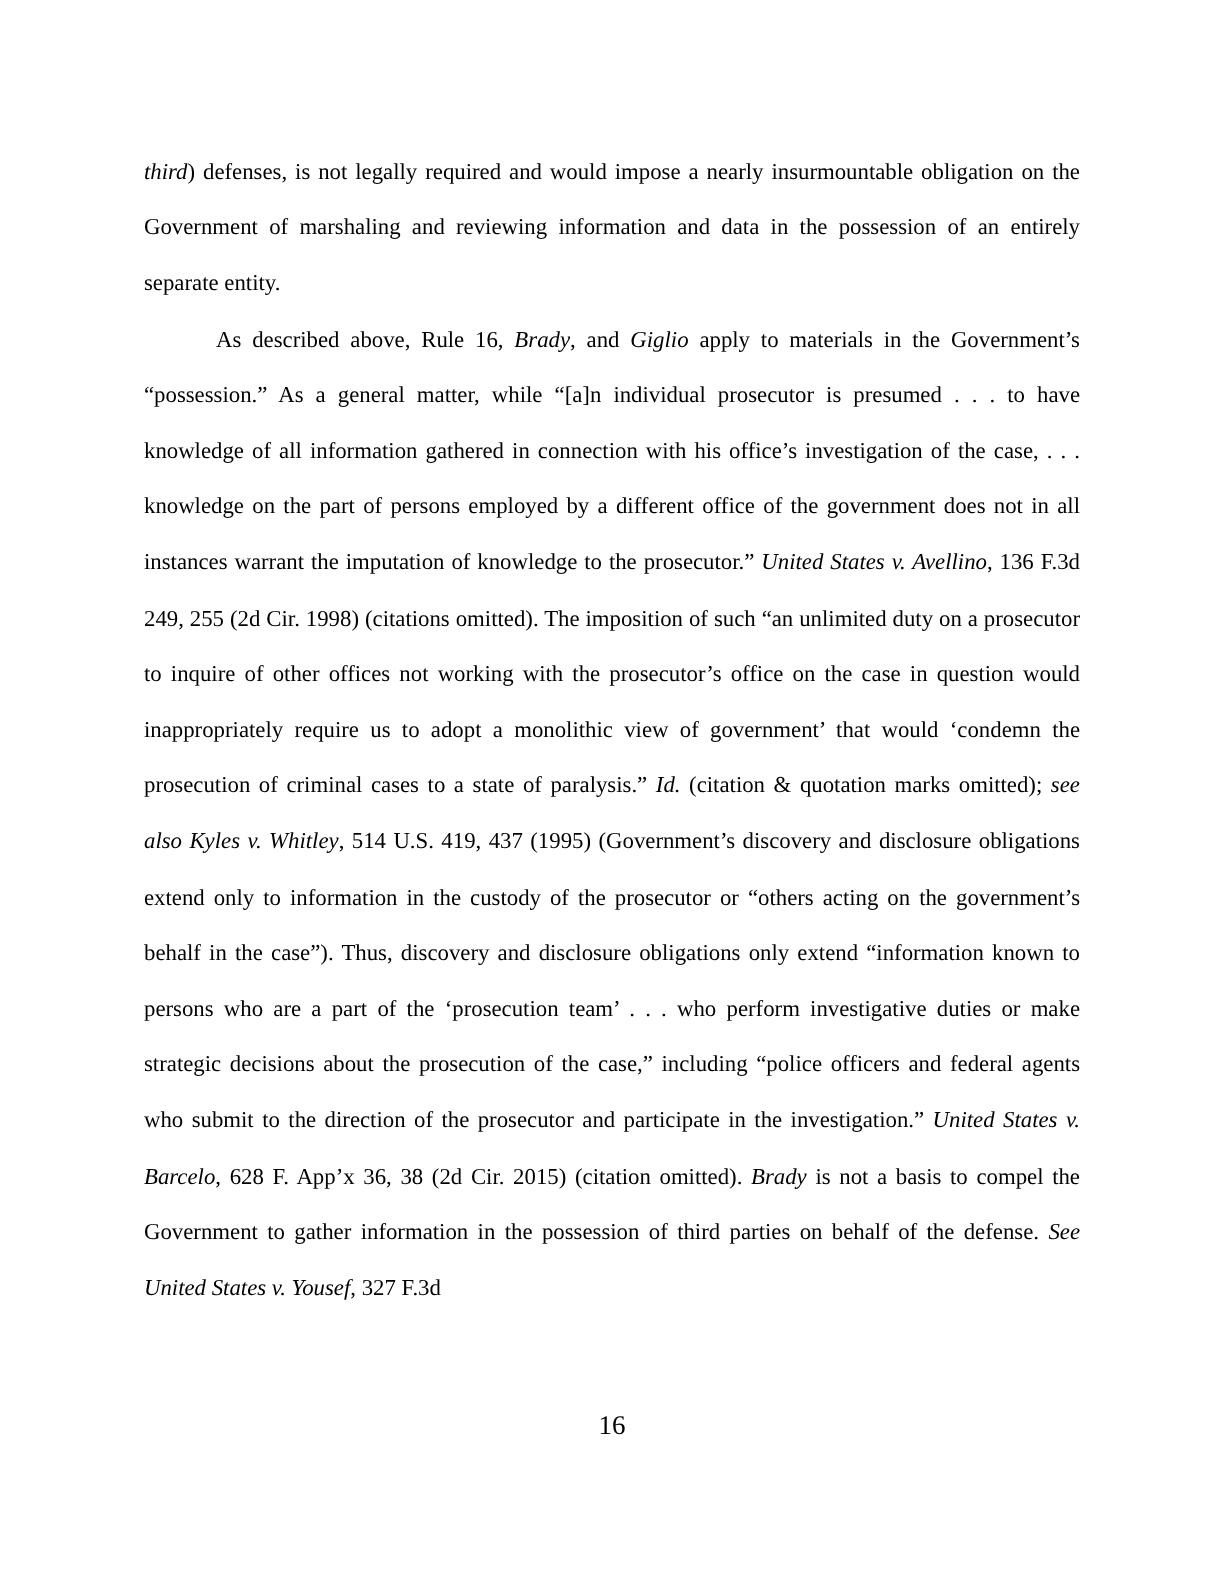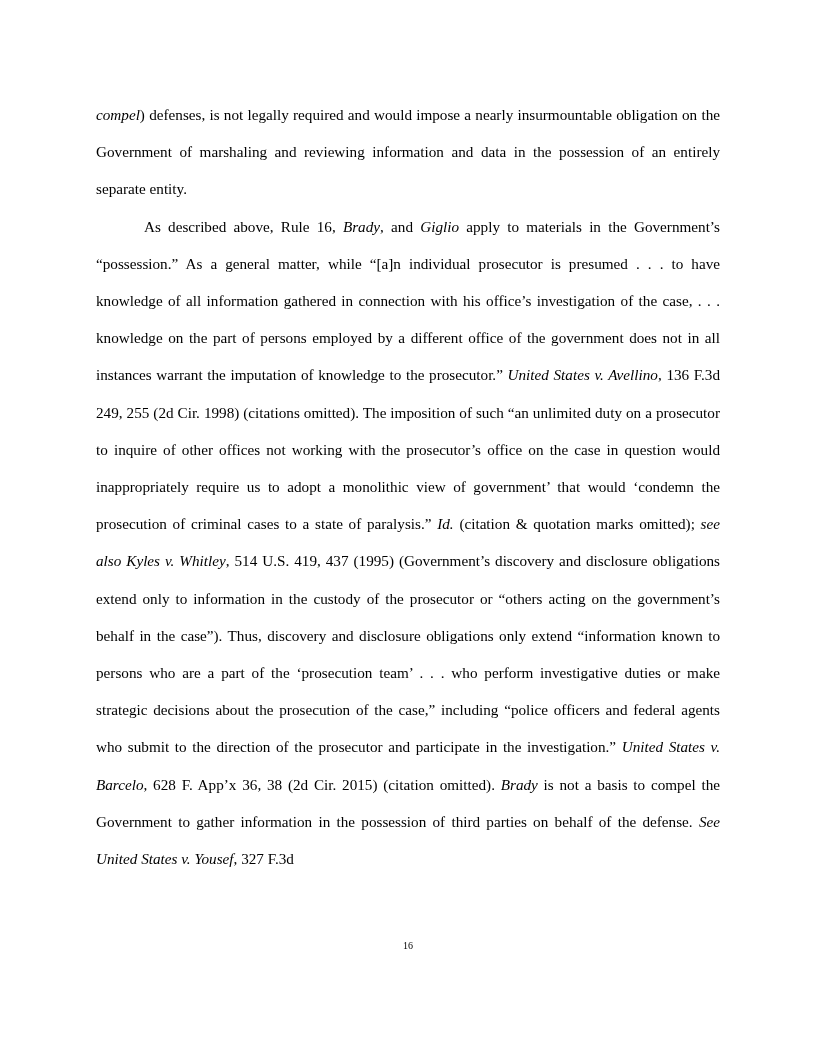--- a/index.html
+++ b/index.html
@@ -49,33 +49,33 @@
     display: inline-block;
     width: 48px;
   }
   .it { font-style: italic; }
   .page-number {
     position: absolute;
     left: 0;
     right: 0;
     top: 940px;
     text-align: center;
-    font-size: 10px;
+    font-size: 18px;
     font-family: "Liberation Serif", serif;
   }
 </style>
 </head>
 <body>
 
 <div class="page">
 
   <div class="body-text">
 
     <p class="para">
-      <span class="it">compel</span><span>) defenses, is not legally required and would impose a nearly insurmountable obligation on the Government of marshaling and reviewing information and data in the possession of an entirely separate entity.</span>
+      <span class="it">third</span><span>) defenses, is not legally required and would impose a nearly insurmountable obligation on the Government of marshaling and reviewing information and data in the possession of an entirely separate entity.</span>
     </p>
 
 
     <p class="para indent-first">
       <span>As described above, Rule 16, </span><span class="it">Brady</span><span>, and </span><span class="it">Giglio</span><span> apply to materials in the Government’s “possession.”   As a general matter, while “[a]n individual prosecutor is presumed . . . to have knowledge of all information gathered in connection with his office’s investigation of the case, . . . knowledge on the part of persons employed by a different office of the government does not in all instances warrant the imputation of knowledge to the prosecutor.”   </span><span class="it">United States v. Avellino</span><span>, 136 F.3d 249, 255 (2d Cir. 1998) (citations omitted).   The imposition of such “an unlimited duty on a prosecutor to inquire of other offices not working with the prosecutor’s office on the case in question would inappropriately require us to adopt a monolithic view of government’ that would ‘condemn the prosecution of criminal cases to a state of paralysis.”   </span><span class="it">Id.</span><span> (citation &amp; quotation marks omitted); </span><span class="it">see also Kyles v. Whitley</span><span>, 514 U.S. 419, 437 (1995) (Government’s discovery and disclosure obligations extend only to information in the custody of the prosecutor or “others acting on the government’s behalf in the case”).   Thus, discovery and disclosure obligations only extend “information known to persons who are a part of the ‘prosecution team’ . . . who perform investigative duties or make strategic decisions about the prosecution of the case,” including “police officers and federal agents who submit to the direction of the prosecutor and participate in the investigation.”  </span><span class="it">United States v. Barcelo</span><span>, 628 F. App’x 36, 38 (2d Cir. 2015) (citation omitted).  </span><span class="it">Brady</span><span> is not a basis to compel the Government to gather information in the possession of third parties on behalf of the defense.  </span><span class="it">See United States v. Yousef</span><span>, 327 F.3d</span>
     </p>
 
   </div>
 
   <div class="page-number">16</div>

